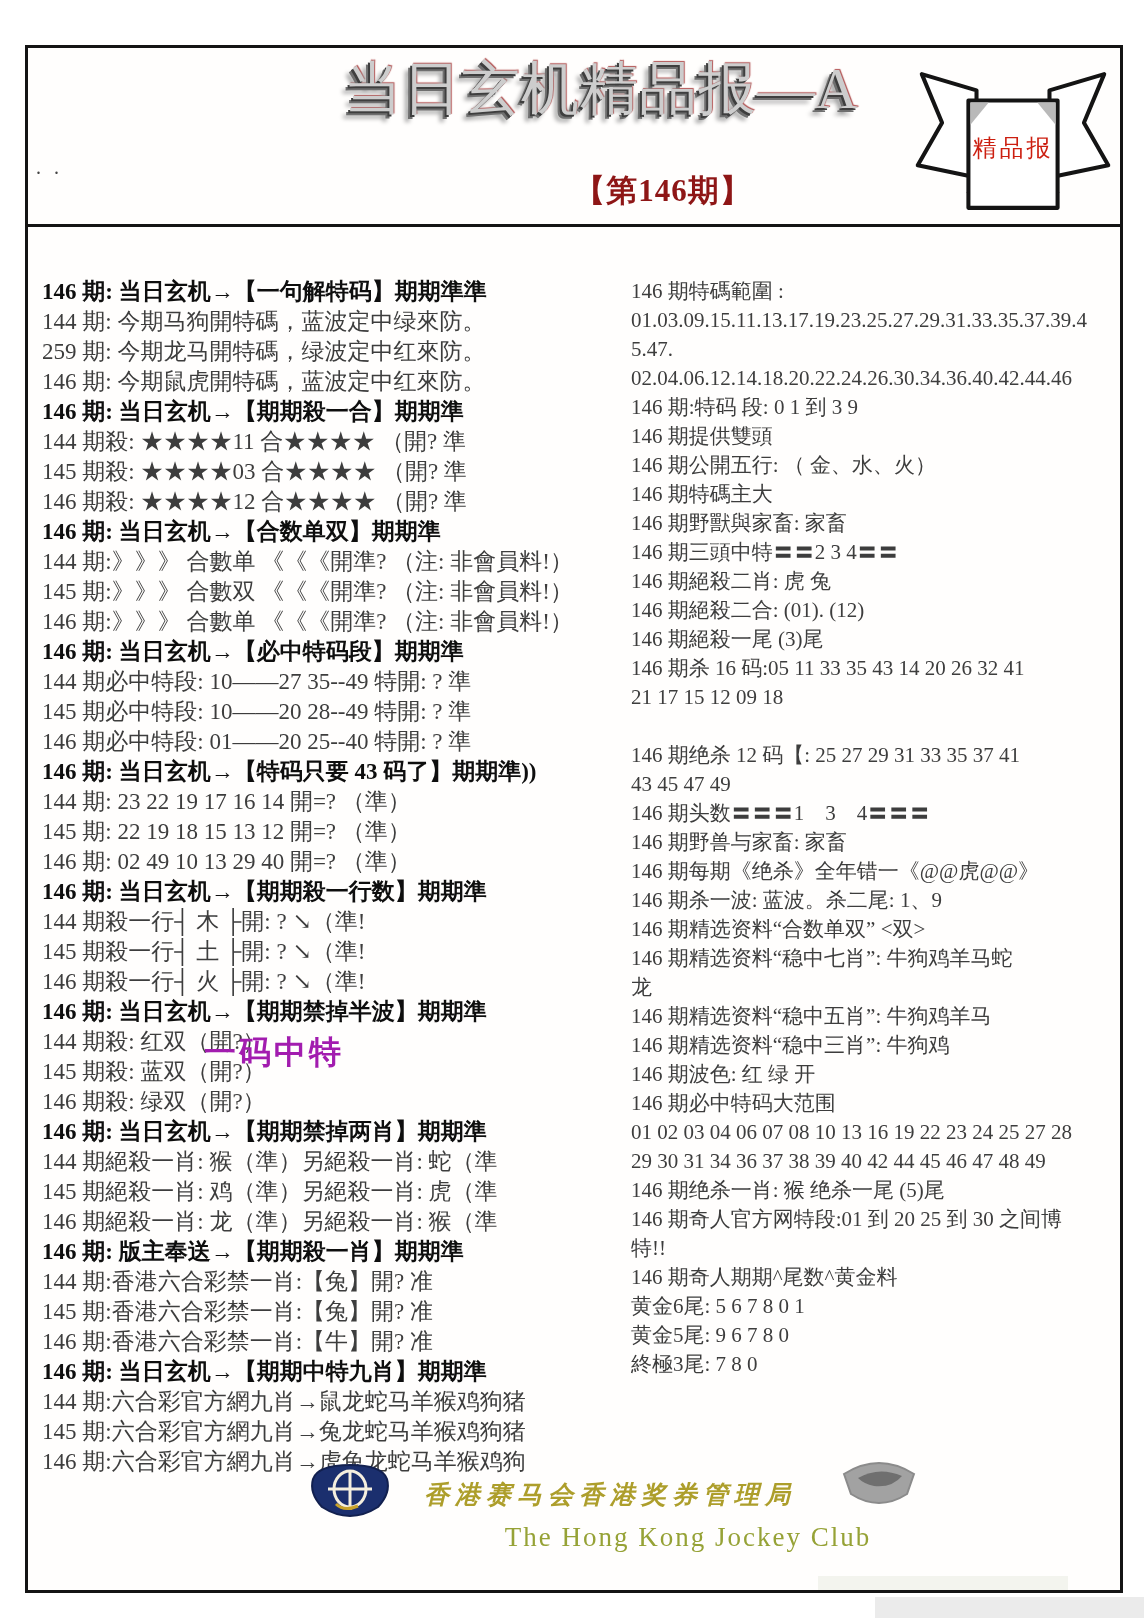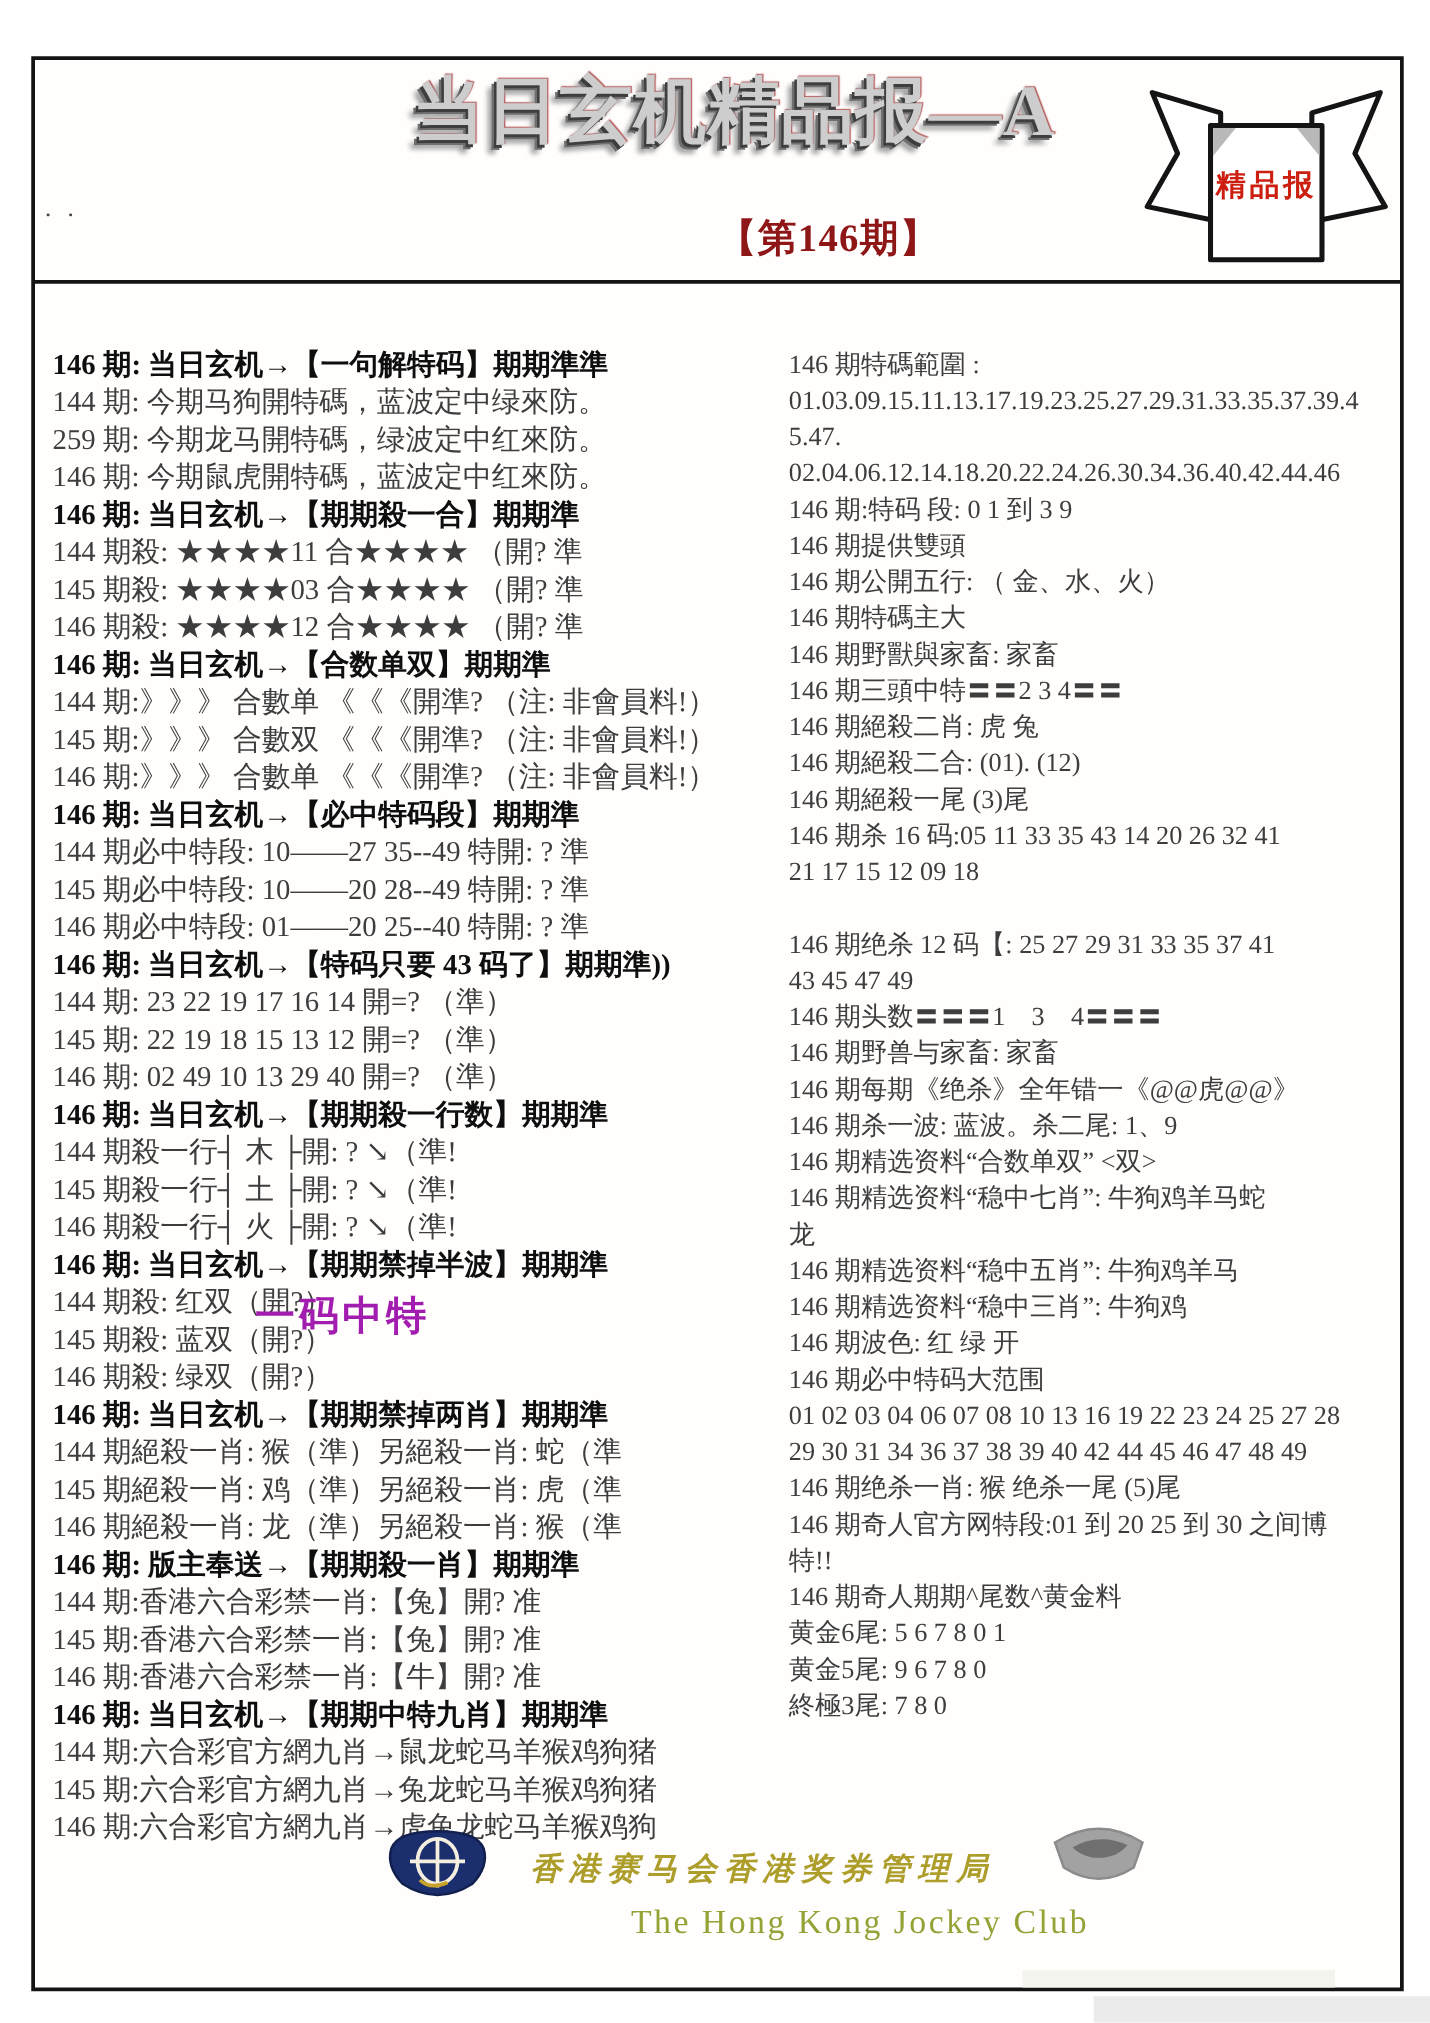--- a/index.html
+++ b/index.html
@@ -14,40 +14,40 @@
   }
   
   .masthead{
     position:absolute;top:0;left:0;right:0;height:176px;
     border-bottom:3px solid #141414;background:#fffefd;
   }
   .corner-marks{
     position:absolute;left:8px;top:108px;font-size:20px;color:#444;letter-spacing:4px;
   }
   .page-title{
-    position:absolute;left:302px;top:2px;margin:0;
-    font-size:58px;font-weight:bold;white-space:nowrap;
+    position:absolute;left:316px;top:2px;margin:0;
+    font-size:58px;font-weight:normal;white-space:nowrap;
     color:#cdcdcd;letter-spacing:1px;
     text-shadow:
       -2px 2px 0 #3e3e3e,
       -4px 4px 0 #6f6f6f,
       -7px 7px 4px #a0a0a0,
       1px -1px 1px #b25555;
   }
   .issue-number{
     position:absolute;left:505px;top:122px;width:260px;text-align:center;
     font-size:31px;font-weight:bold;color:#8e1616;letter-spacing:1px;white-space:nowrap;
   }
   .ribbon{
     position:absolute;right:4px;top:18px;width:206px;height:152px;
   }
   .ribbon svg{display:block;width:206px;height:152px;}
   .ribbon-label{
     position:absolute;left:0;right:0;top:66px;text-align:center;
-    font-size:24px;font-weight:bold;color:#cc1f10;letter-spacing:3px;
+    font-size:24px;font-weight:normal;color:#cc1f10;letter-spacing:3px;
   }
   
   .main{position:absolute;left:0;right:0;top:182px;bottom:0;margin-top:41px;}
   .col{position:absolute;top:6px;}
   .col-left{left:14px;width:592px;}
   .col-right{left:603px;width:484px;}
   .col-left .row{line-height:30px;font-size:23px;}
   .col-right .row{line-height:29px;font-size:21px;}
   .row{white-space:nowrap;color:#3d3d3d;}
   .row.strong{font-weight:bold;color:#0e0e0e;font-size:23px;}

